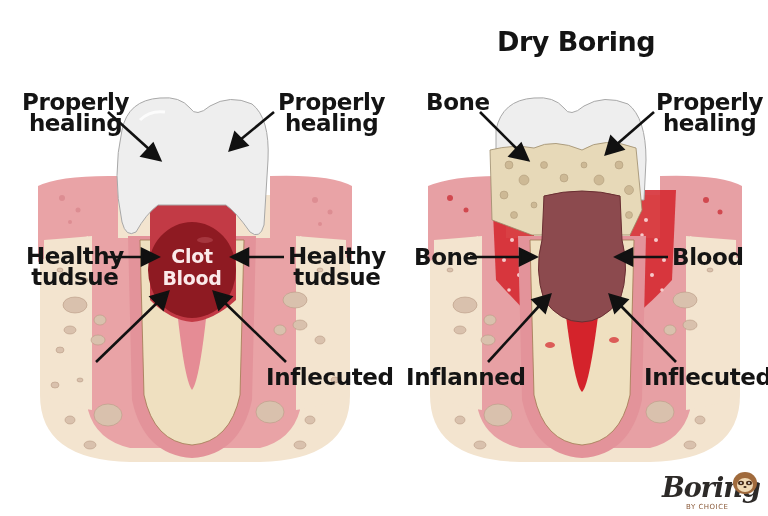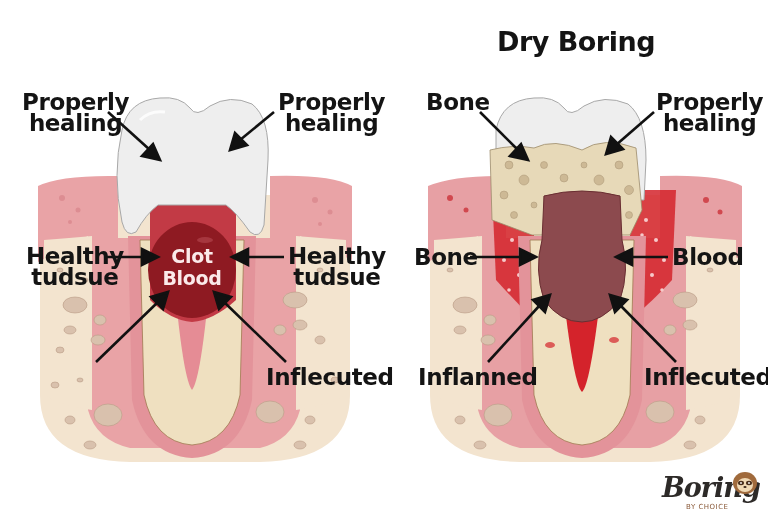--- a/index.html
+++ b/index.html
@@ -232,21 +232,21 @@
     </g>
   </svg>
 
   <div class="label" style="left:42px; top:92px;">Bone</div>
   <div class="label center" style="left:272px; top:92px;">
     <div>Properly</div>
     <div>healing</div>
   </div>
   <div class="label" style="left:30px; top:247px;">Bone</div>
   <div class="label" style="left:288px; top:247px;">Blood</div>
-  <div class="label" style="left:22px; top:367px;margin-left:12px;">Inflanned</div>
+  <div class="label" style="left:22px; top:367px;">Inflanned</div>
   <div class="label" style="left:260px; top:367px;">Inflecuted</div>
 </div>
 
 <div class="logo">
   <div class="logo-word">Boring</div>
   <svg style="position:absolute; left:74px; top:0;" width="30" height="26" viewBox="0 0 30 26">
     <ellipse cx="15" cy="13" rx="12" ry="11" fill="#a06a3c"></ellipse>
     <ellipse cx="15" cy="15" rx="8" ry="7" fill="#f0d9b5"></ellipse>
     <ellipse cx="11" cy="13" rx="3" ry="2.2" fill="#4a2f1c"></ellipse>
     <ellipse cx="19" cy="13" rx="3" ry="2.2" fill="#4a2f1c"></ellipse>

